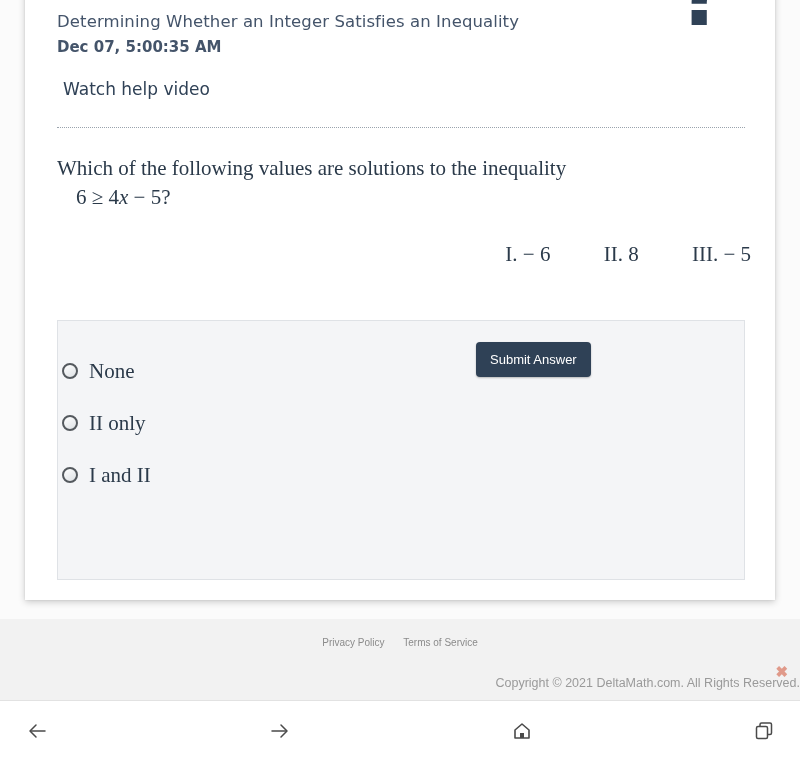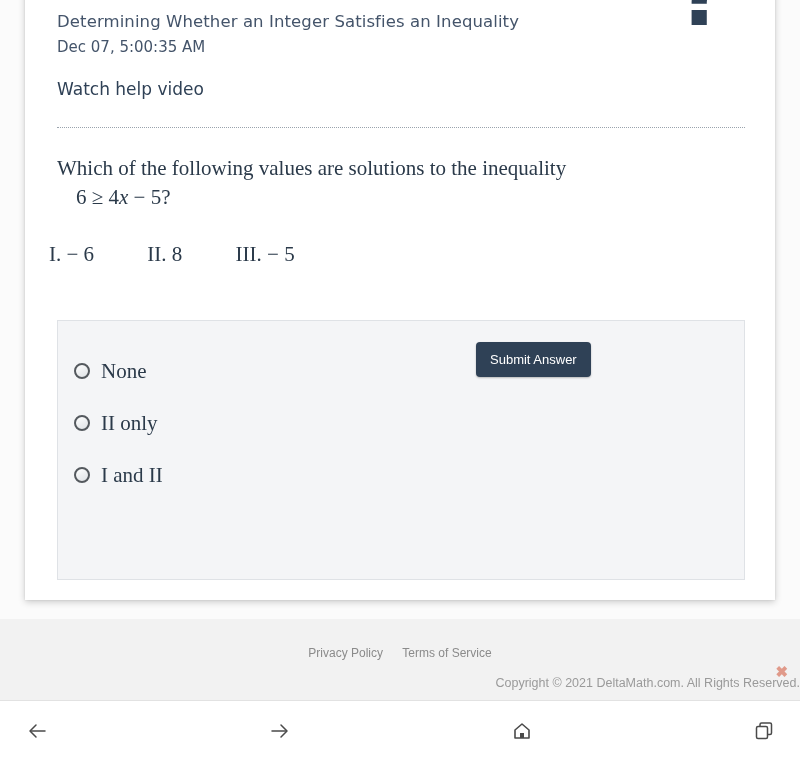--- a/index.html
+++ b/index.html
@@ -46,27 +46,27 @@
     font-weight: 400;
     letter-spacing: 0.1px;
     color: #44546a;
     white-space: nowrap;
   }
   .hdr-date {
     position: absolute;
     left: 32px; top: 52px;
     font-family: "DejaVu Sans", sans-serif;
     font-size: 15px;
-    font-weight: 400;
+    font-weight: 700;
     color: #44546a;
     white-space: nowrap;
   }
   .help-link {
     position: absolute;
-    left: 32px; top: 93px;
+    left: 38px; top: 93px;
     font-family: "DejaVu Sans", sans-serif;
     font-size: 17px;
     font-weight: 400;
     color: #2f4156;
     cursor: pointer;
     white-space: nowrap;
   }
 
   .qmark {
     position: absolute;
@@ -110,40 +110,40 @@
     color: #2b3a4a;
     margin-left: 19px;
   }
   .q-math .var { font-style: italic; }
 
   .roman-row {
     position: absolute;
     left: 0;
     top: 256px;
     width: 750px;
-    text-align: left;
+    text-align: right;
     font-family: "Liberation Serif", serif;
     font-size: 21px;
     color: #2b3a4a;
   }
   .roman-row span { display: inline-block; margin: 0 24px; }
 
   
   .answer-box {
     position: absolute;
     left: 32px;
     top: 334px;
     width: 688px;
     height: 260px;
     background: #f4f5f7;
     border: 1px solid #dfe2e6;
   }
 
   .opt-col { position: absolute; top: 24px; }
-  .opt-col.c1 { left: 16px; }
+  .opt-col.c1 { left: 4px; }
   .opt-col.c2 { left: 199px; }
 
   .option {
     display: flex;
     align-items: center;
     height: 52px;
     cursor: pointer;
   }
   .radio {
     width: 16px; height: 16px;
@@ -179,24 +179,24 @@
   .footer {
     position: absolute;
     left: 0;
     top: 619px;
     width: 800px;
     height: 81px;
     background: #f2f2f2;
   }
   .footer-links {
     position: absolute;
-    top: 27px;
+    top: 18px;
     width: 800px;
     text-align: center;
-    font-size: 12px;
+    font-size: 10px;
     color: #8b8b8b;
   }
   .footer-links a {
     color: #8b8b8b;
     text-decoration: none;
     margin: 0 8px;
     cursor: pointer;
   }
   .footer-copy {
     position: absolute;

